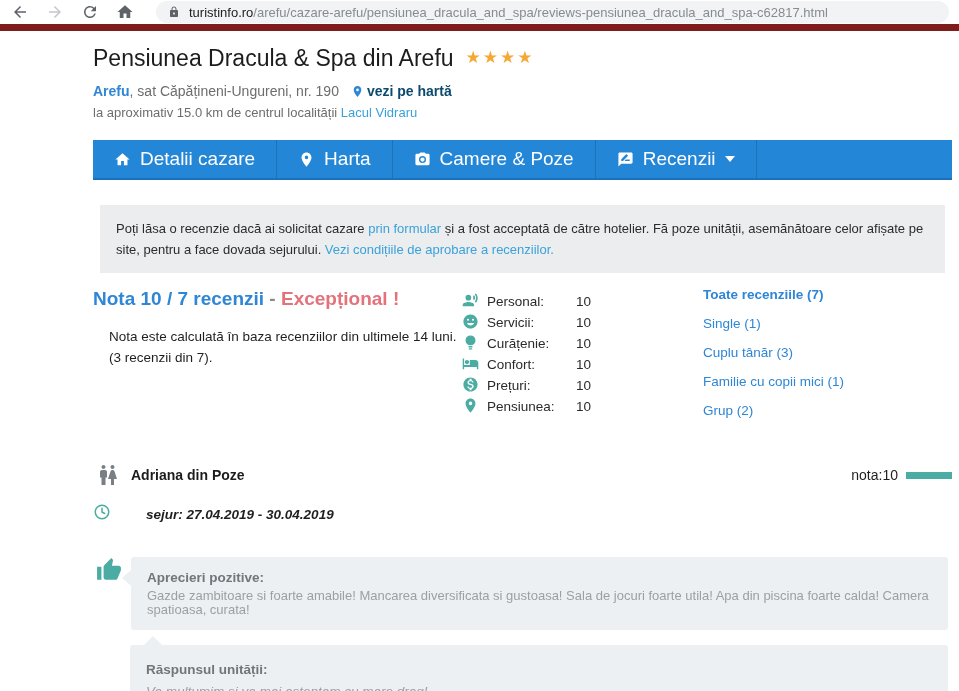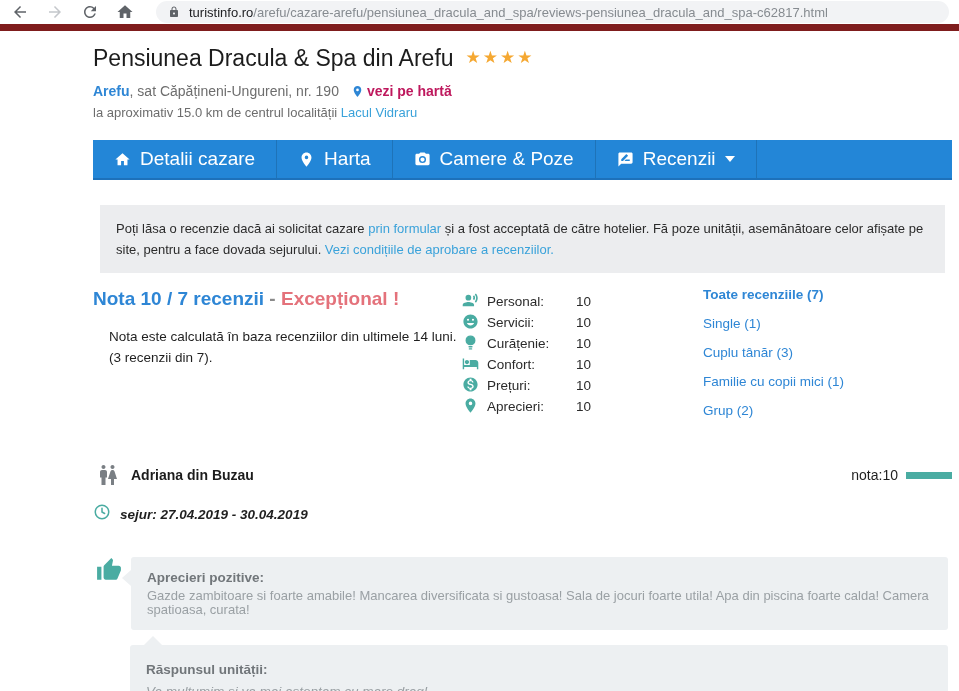--- a/index.html
+++ b/index.html
@@ -23,21 +23,21 @@
   
   .page { padding:0 7px 0 93px; }
 
   .title-row { margin-top:13px; display:flex; align-items:flex-start; }
   h1 { font-size:23px; font-weight:400; color:#1c1c1c; line-height:28px; }
   .stars { color:#f5a832; font-size:17px; letter-spacing:2px; margin:3px 0 0 12px; }
 
   .loc-row { margin-top:11px; font-size:14px; color:#6d6d6d; display:flex; align-items:center; }
   .loc-name { color:#2e86d5; font-weight:700; cursor:pointer; }
   .pin-sm { width:13px; height:15px; margin:0 3px 0 12px; fill:#2e86d5; }
-  .map-link { color:#be185d; font-weight:700; cursor:pointer; }
+  .map-link { color:#0c4a6e; font-weight:700; cursor:pointer; }
 
   .dist-row { margin-top:6px; font-size:13px; color:#6d6d6d; }
   .dist-row .lake-link { color:#3aa2da; cursor:pointer; }
 
   
   .nav-tabs { margin-top:20px; height:40px; background:#2386d7; display:flex;
     border-bottom:2px solid #1d71ba; }
   .tab { display:flex; align-items:center; padding:0 21px; color:#fff;
     font-size:19px; cursor:pointer; border-right:1px solid rgba(0,0,0,0.14); }
   .tab svg { width:17px; height:17px; fill:#fff; margin-right:9px; }
@@ -74,21 +74,21 @@
 
   
   .review { margin-top:30px; }
   .author-row { display:flex; align-items:center; }
   .people-ic { width:26px; height:24px; margin-left:3px; }
   .people-ic svg { width:24px; height:24px; fill:#7a7f84; }
   .author-name { font-size:14px; font-weight:700; margin-left:9px; color:#1c1c1c; }
   .score-right { margin-left:auto; display:flex; align-items:center; font-size:14px; color:#1f1f1f; }
   .score-bar { width:46px; height:7px; background:#4aaca2; margin-left:8px; }
 
-  .stay-row { margin-top:16px; display:flex; align-items:center; }
+  .stay-row { margin-top:16px; display:flex; align-items:center;gap:26px; }
   .clock-ic svg { width:18px; height:18px; stroke:#4aaca2; fill:none; stroke-width:2; }
   .stay-text { margin-left:9px; font-size:13.5px; font-style:italic; font-weight:700; color:#1f1f1f; }
 
   .pos-row { margin-top:32px; display:flex; align-items:flex-start; }
   .thumb-ic { width:27px; height:27px; margin-left:3px; flex:0 0 auto; }
   .thumb-ic svg { width:26px; height:26px; fill:#4aaca2; }
   .bubble { position:relative; background:#edf0f2; border-radius:3px; }
   .pos-box { flex:1; margin-left:8px; margin-right:4px; padding:11px 16px 13px 16px; }
   .notch-left { position:absolute; left:-9px; top:13px; width:0; height:0;
     border-top:8px solid transparent; border-bottom:8px solid transparent;
@@ -247,21 +247,21 @@
           </span>
         <span class="cat-label">Prețuri:</span>
         <span class="cat-value">10</span>
       </div>
       <div class="cat-row">
         <span class="cat-icon">
             <svg viewBox="0 0 24 24">
               <path d="M12 2C8.13 2 5 5.13 5 9c0 5.25 7 13 7 13s7-7.75 7-13c0-3.87-3.13-7-7-7zm0 9.5A2.5 2.5 0 1 1 12 6.5a2.5 2.5 0 0 1 0 5z"></path>
             </svg>
           </span>
-        <span class="cat-label">Aprecieri:</span>
+        <span class="cat-label">Pensiunea:</span>
         <span class="cat-value">10</span>
       </div>
     </div>
 
     <div class="sum-right">
       <div class="filter-link active">Toate recenziile (7)</div>
       <div class="filter-link">Single (1)</div>
       <div class="filter-link">Cuplu tânăr (3)</div>
       <div class="filter-link">Familie cu copii mici (1)</div>
       <div class="filter-link">Grup (2)</div>
@@ -269,21 +269,21 @@
   </div>
 
   <div class="review">
 
     <div class="author-row">
       <span class="people-ic">
         <svg viewBox="0 0 24 24">
             <path d="M5.5 22v-7.5H4V9c0-1.1.9-2 2-2h3c1.1 0 2 .9 2 2v5.5H9.5V22h-4zM18 22v-6h3l-2.54-7.63A2.01 2.01 0 0 0 16.56 7h-.12a2 2 0 0 0-1.9 1.37L12 16h3v6h3zM7.5 6c1.11 0 2-.89 2-2s-.89-2-2-2-2 .89-2 2 .89 2 2 2zm9 0c1.11 0 2-.89 2-2s-.89-2-2-2-2 .89-2 2 .89 2 2 2z"></path>
           </svg>
       </span>
-      <span class="author-name">Adriana din Buzau</span>
+      <span class="author-name">Adriana din Poze</span>
       <span class="score-right">
         <span>nota: </span>
           <span>10</span>
         <span class="score-bar"></span>
       </span>
     </div>
 
     <div class="stay-row">
       <span class="clock-ic">
         <svg viewBox="0 0 24 24">

